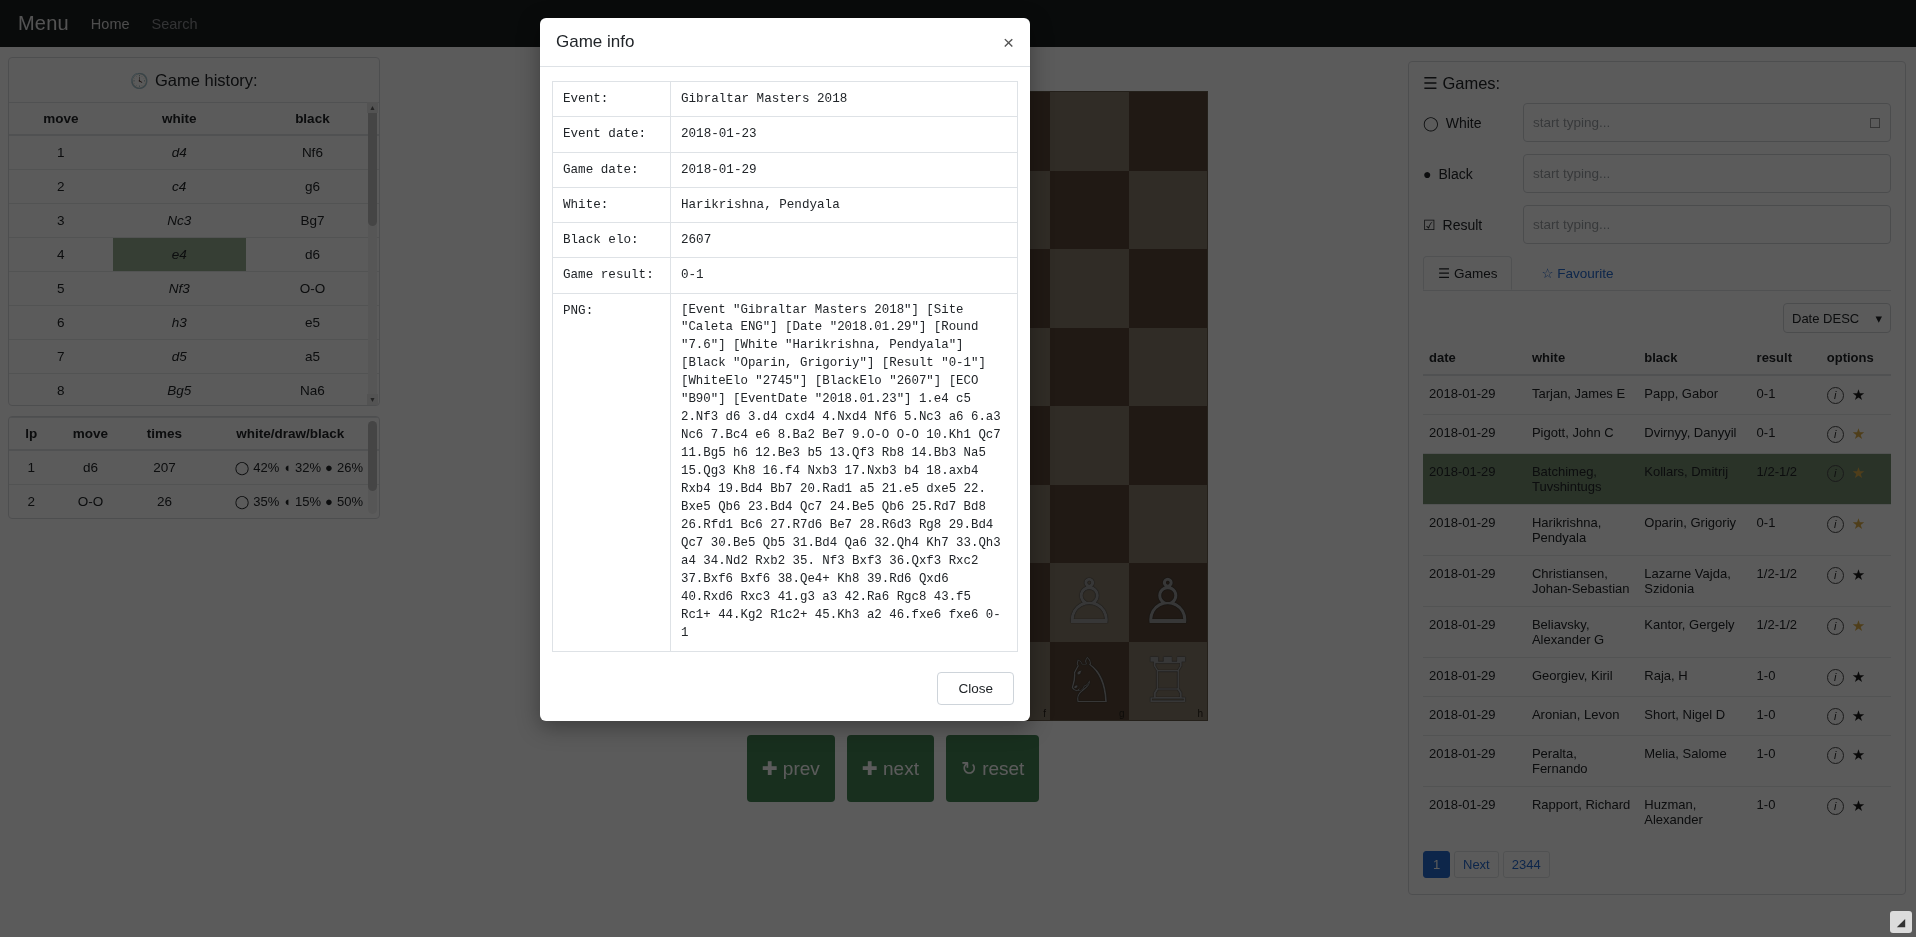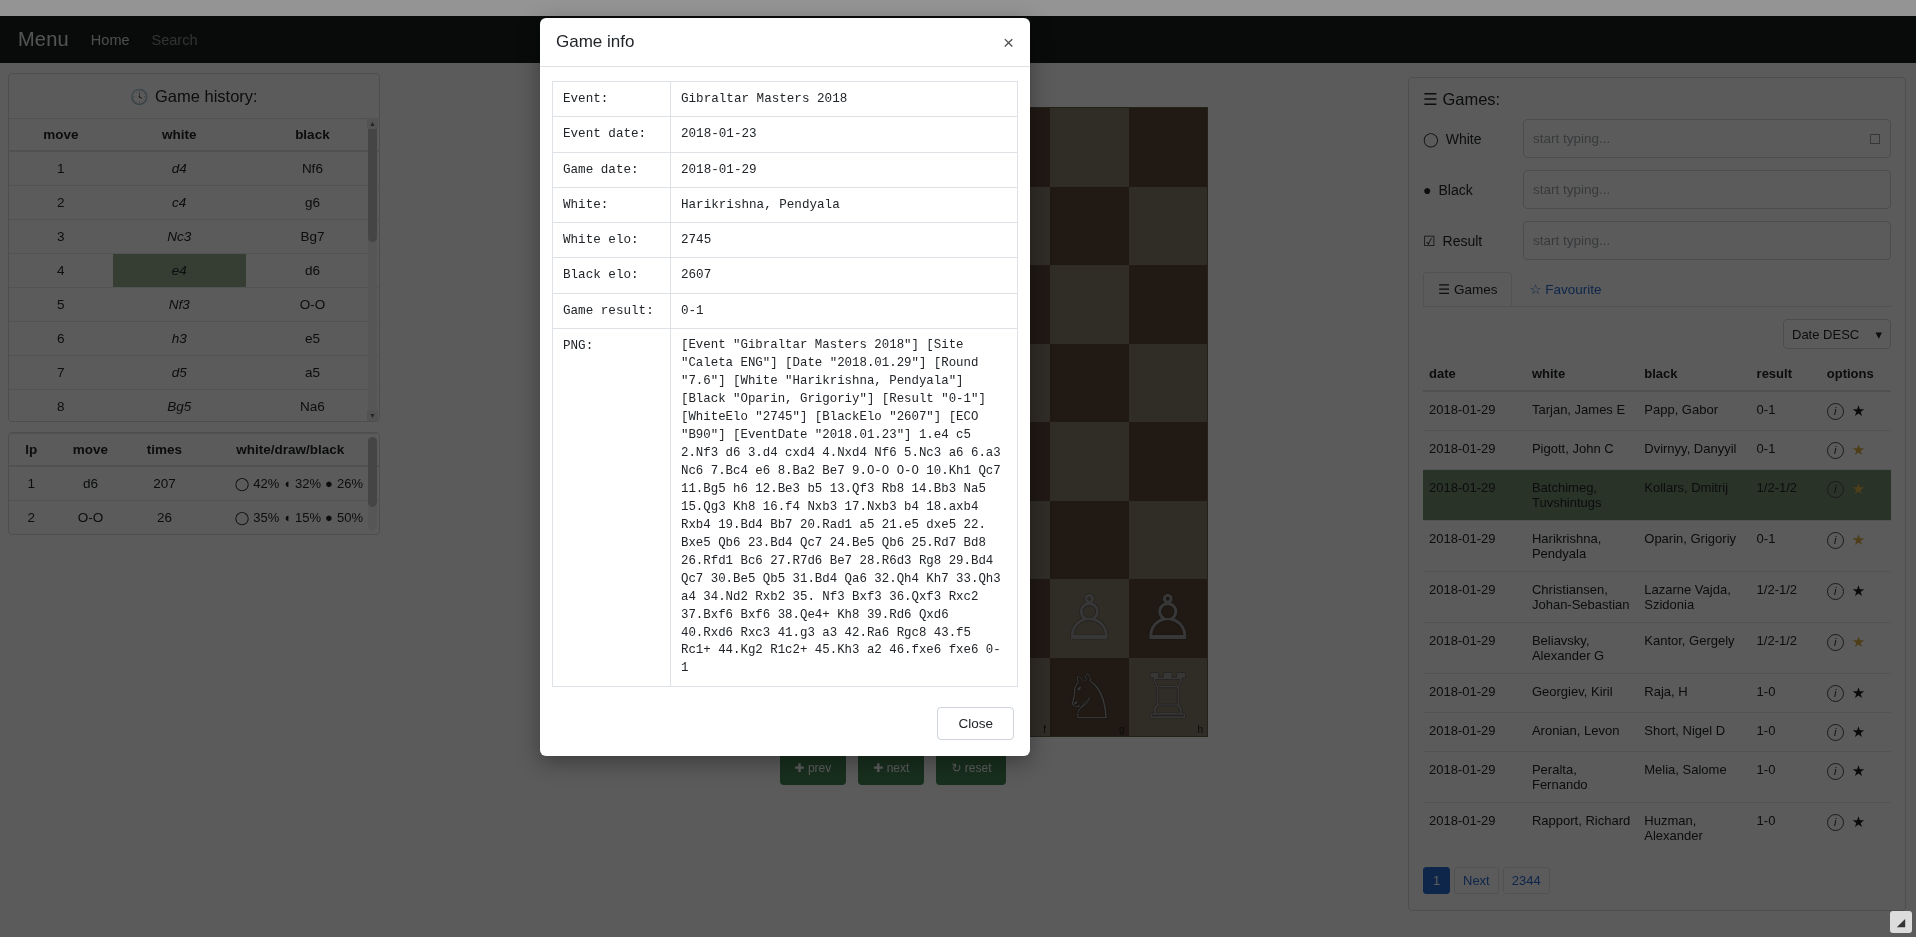--- a/index.html
+++ b/index.html
@@ -9,21 +9,20 @@
     overflow: hidden;
     font-family: "Liberation Sans", sans-serif;
     background: #ffffff;
   }
   body { position: relative; }
 
   
   #page-root {
     position: absolute; inset: 0;
     background: #22c55e;
-    margin-top: 16px;
   }
   .dim { filter: brightness(0.62) saturate(0.7); }
 
   
   .navbar {
     height: 47px; background: #1b1e21; color: #f5f5f5;
     display: flex; align-items: center; padding: 0 18px; gap: 22px;
   }
   .nav-brand { font-size: 20px; color: #e8e8e8; letter-spacing: .2px; }
   .nav-link { font-size: 14.5px; color: #d6d6d6; text-decoration: none; }
@@ -96,39 +95,39 @@
   .sq.l { background: #8a7b64; }
   .sq.d { background: #5e4633; }
   .sq .pc { font-size: 62px; line-height: 1; }
   .pc.w { color: #9a9a9a; text-shadow: 0 0 1px #000; }
   .pc.b { color: #050505; }
   .rank-lbl { position: absolute; left: 3px; top: 2px; font-size: 10px; color: #2a2118; }
   .file-lbl { position: absolute; right: 4px; bottom: 1px; font-size: 10px; color: #2a2118; }
 
   .board-btns { margin-top: 14px; display: flex; gap: 12px; }
   .btn {
-    border: none; border-radius: 4px; padding: 10px 15px;
-    font-size: 12px; color: #fff; cursor: pointer;
+    border: none; border-radius: 4px; padding: 22px 15px;
+    font-size: 19px; color: #fff; cursor: pointer;
     font-family: "Liberation Sans", sans-serif;
   }
   .btn-green { background: #2f8a47; }
   .btn-teal  { background: #2f8a47; }
   .btn-orange{ background: #2f8a47; }
 
   
   .rp-card { border: 1px solid #d8dade; border-radius: 4px; background: #fff; padding: 12px 14px 16px; }
   .rp-title { font-size: 16.5px; color: #212529; margin-bottom: 10px; }
   .rp-row { display: flex; align-items: center; margin-bottom: 12px; }
   .rp-label { width: 100px; font-size: 14px; color: #212529; display: flex; align-items: center; gap: 7px; }
   .rp-input {
     flex: 1 1 auto; height: 39px; border: 1px solid #ced4da; border-radius: 4px;
     background: #fff; display: flex; align-items: center; padding: 0 9px;
     font-size: 13.5px; color: #9aa0a6; justify-content: space-between;
   }
-  .tabs { display: flex; gap: 2px; border-bottom: 1px solid #dee2e6; margin-top: 4px; }
+  .tabs { display: flex; gap: 14px; border-bottom: 1px solid #dee2e6; margin-top: 4px; }
   .tab {
     padding: 8px 14px; font-size: 13.5px; border: 1px solid transparent;
     border-radius: 4px 4px 0 0; cursor: pointer;
   }
   .tab.active { background: #fff; border-color: #dee2e6 #dee2e6 #fff; color: #212529; }
   .tab.inactive { color: #0d6efd; }
   .sort-row { display: flex; justify-content: flex-end; margin: 12px 0 8px; }
   .select {
     border: 1px solid #ced4da; border-radius: 4px; height: 30px; width: 108px;
     font-size: 13px; color: #212529; padding: 0 8px;
@@ -685,24 +684,20 @@
           </tr>
           <tr>
             <td class="k">Game date:</td>
             <td>2018-01-29</td>
           </tr>
           <tr>
             <td class="k">White:</td>
             <td>Harikrishna, Pendyala</td>
           </tr>
           <tr>
-            <td class="k">White elo:</td>
-            <td>2745</td>
-          </tr>
-          <tr>
             <td class="k">Black elo:</td>
             <td>2607</td>
           </tr>
           <tr>
             <td class="k">Game result:</td>
             <td>0-1</td>
           </tr>
           <tr>
             <td class="k">PNG:</td>
             <td class="pgn">[Event "Gibraltar Masters 2018"] [Site "Caleta ENG"] [Date "2018.01.29"] [Round "7.6"] [White "Harikrishna, Pendyala"] [Black "Oparin, Grigoriy"] [Result "0-1"] [WhiteElo "2745"] [BlackElo "2607"] [ECO "B90"] [EventDate "2018.01.23"] 1.e4 c5 2.Nf3 d6 3.d4 cxd4 4.Nxd4 Nf6 5.Nc3 a6 6.a3 Nc6 7.Bc4 e6 8.Ba2 Be7 9.O-O O-O 10.Kh1 Qc7 11.Bg5 h6 12.Be3 b5 13.Qf3 Rb8 14.Bb3 Na5 15.Qg3 Kh8 16.f4 Nxb3 17.Nxb3 b4 18.axb4 Rxb4 19.Bd4 Bb7 20.Rad1 a5 21.e5 dxe5 22. Bxe5 Qb6 23.Bd4 Qc7 24.Be5 Qb6 25.Rd7 Bd8 26.Rfd1 Bc6 27.R7d6 Be7 28.R6d3 Rg8 29.Bd4 Qc7 30.Be5 Qb5 31.Bd4 Qa6 32.Qh4 Kh7 33.Qh3 a4 34.Nd2 Rxb2 35. Nf3 Bxf3 36.Qxf3 Rxc2 37.Bxf6 Bxf6 38.Qe4+ Kh8 39.Rd6 Qxd6 40.Rxd6 Rxc3 41.g3 a3 42.Ra6 Rgc8 43.f5 Rc1+ 44.Kg2 R1c2+ 45.Kh3 a2 46.fxe6 fxe6 0-1</td>

